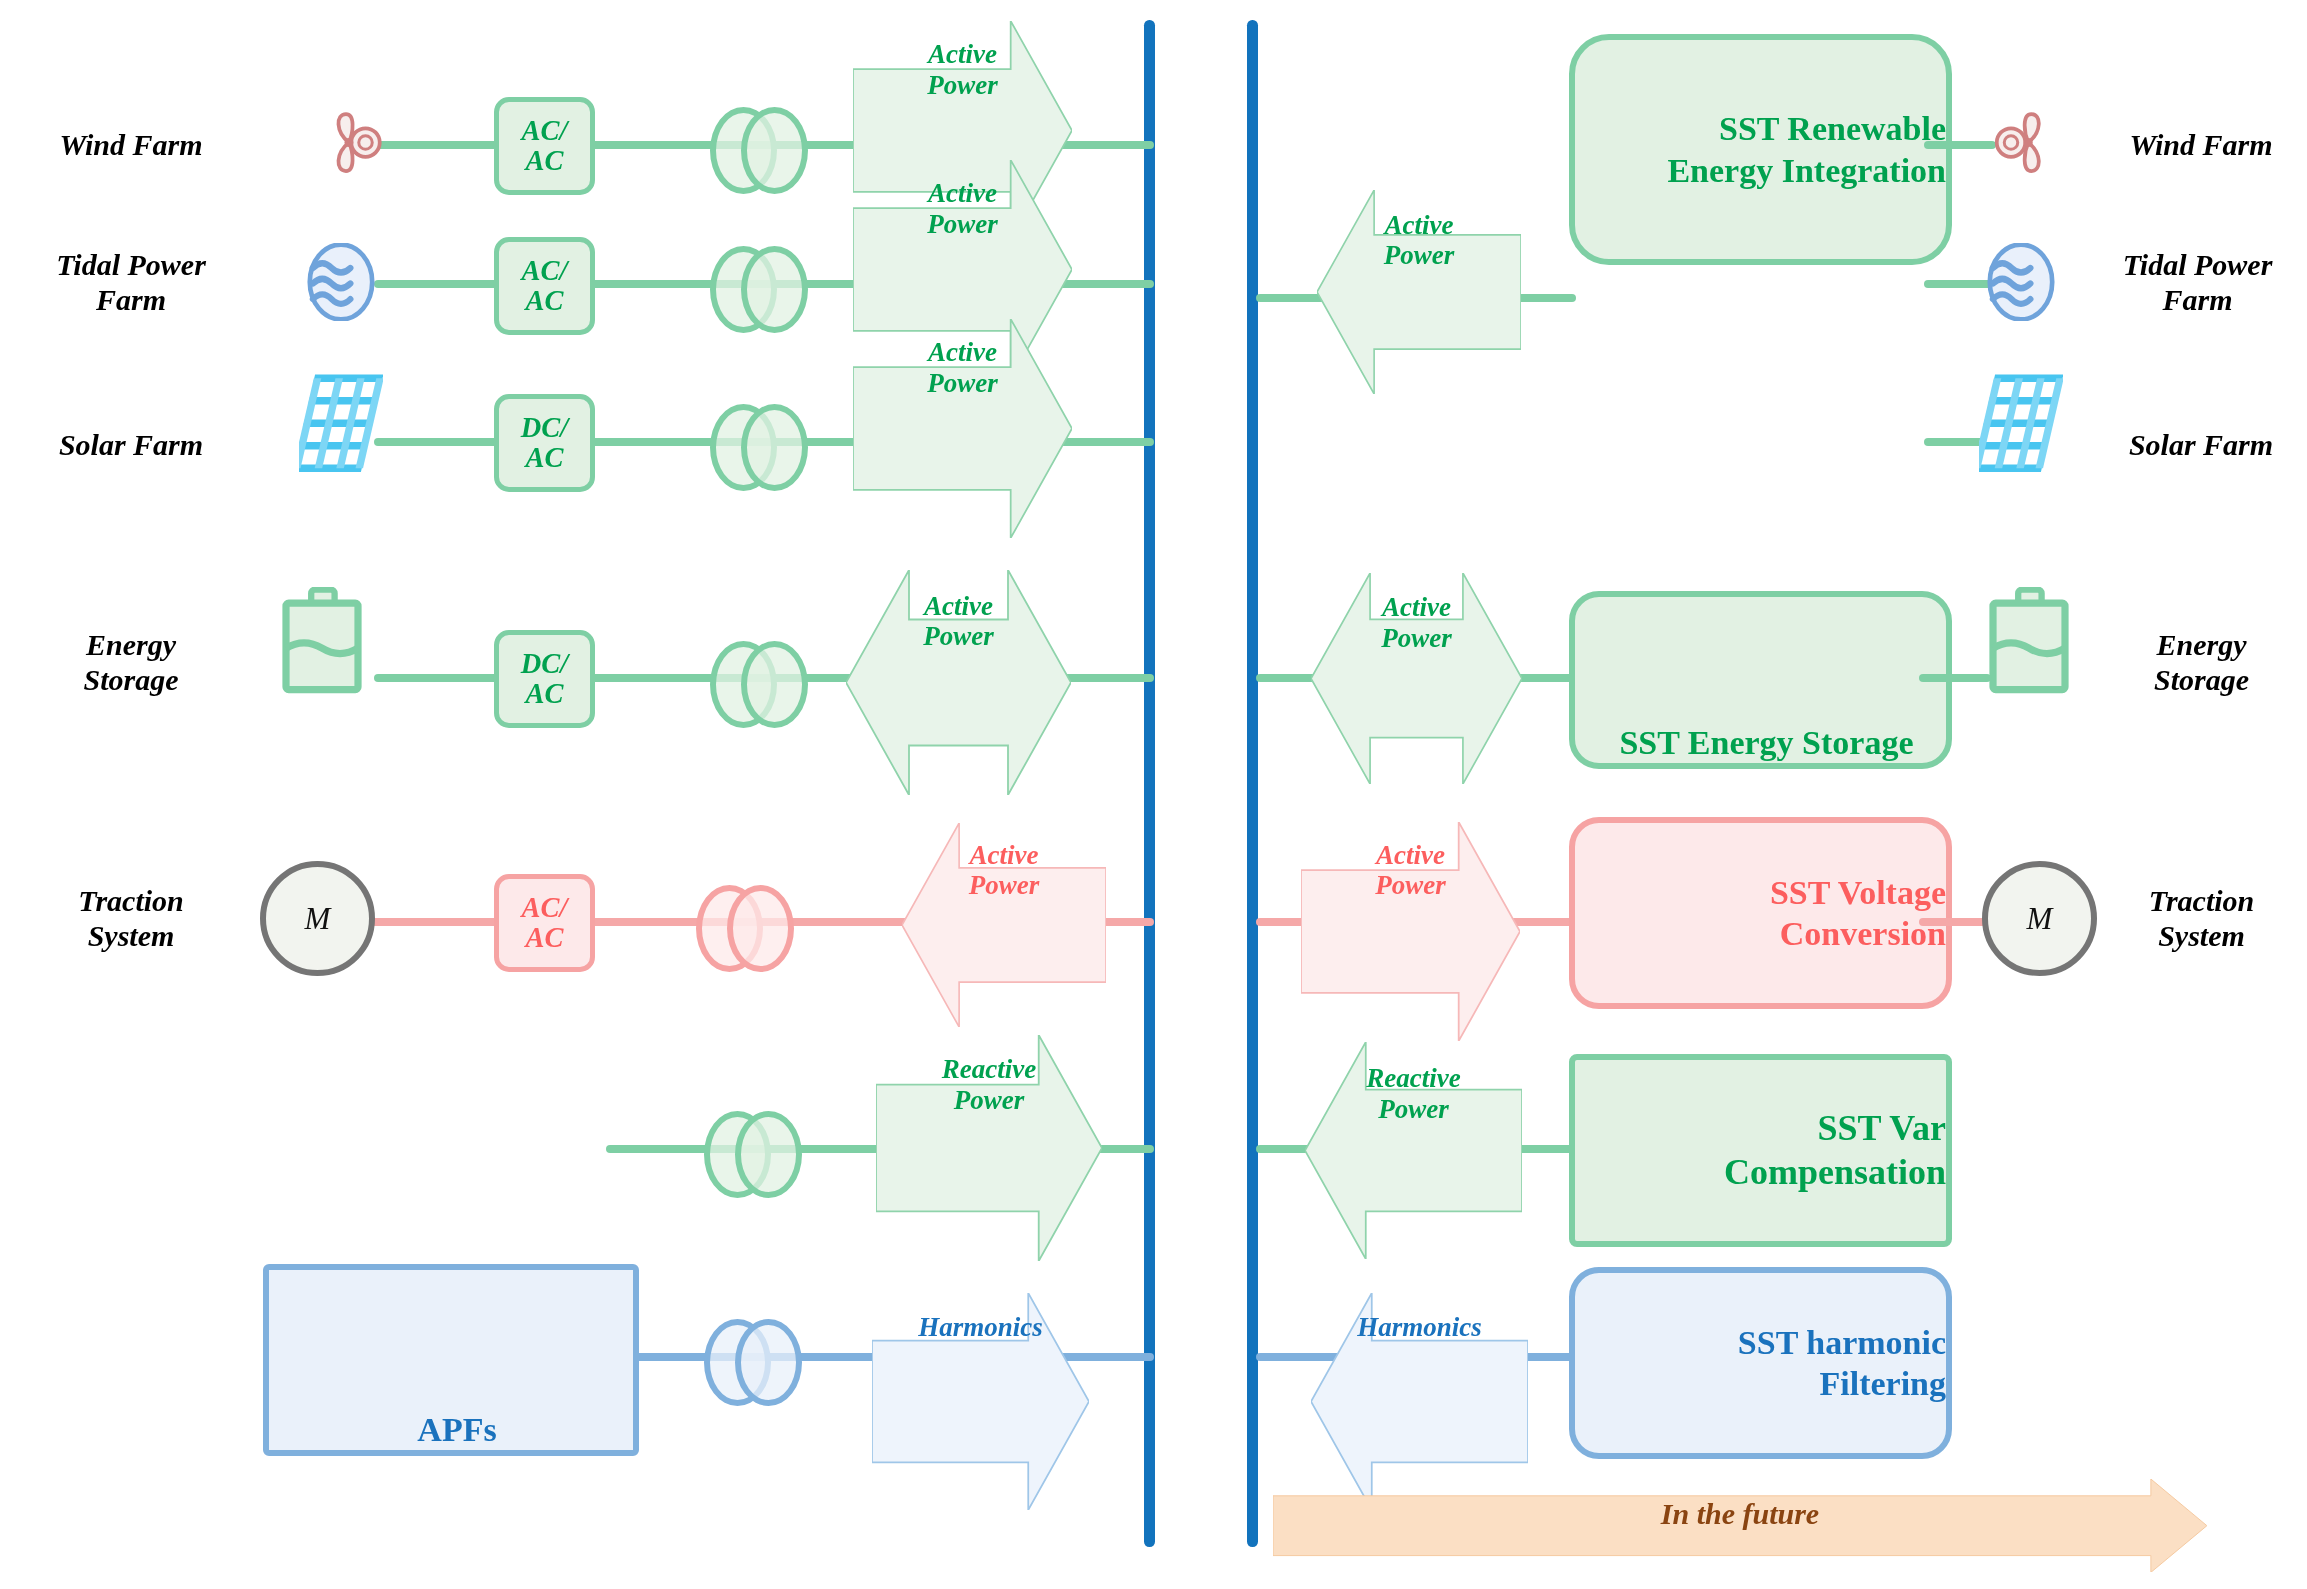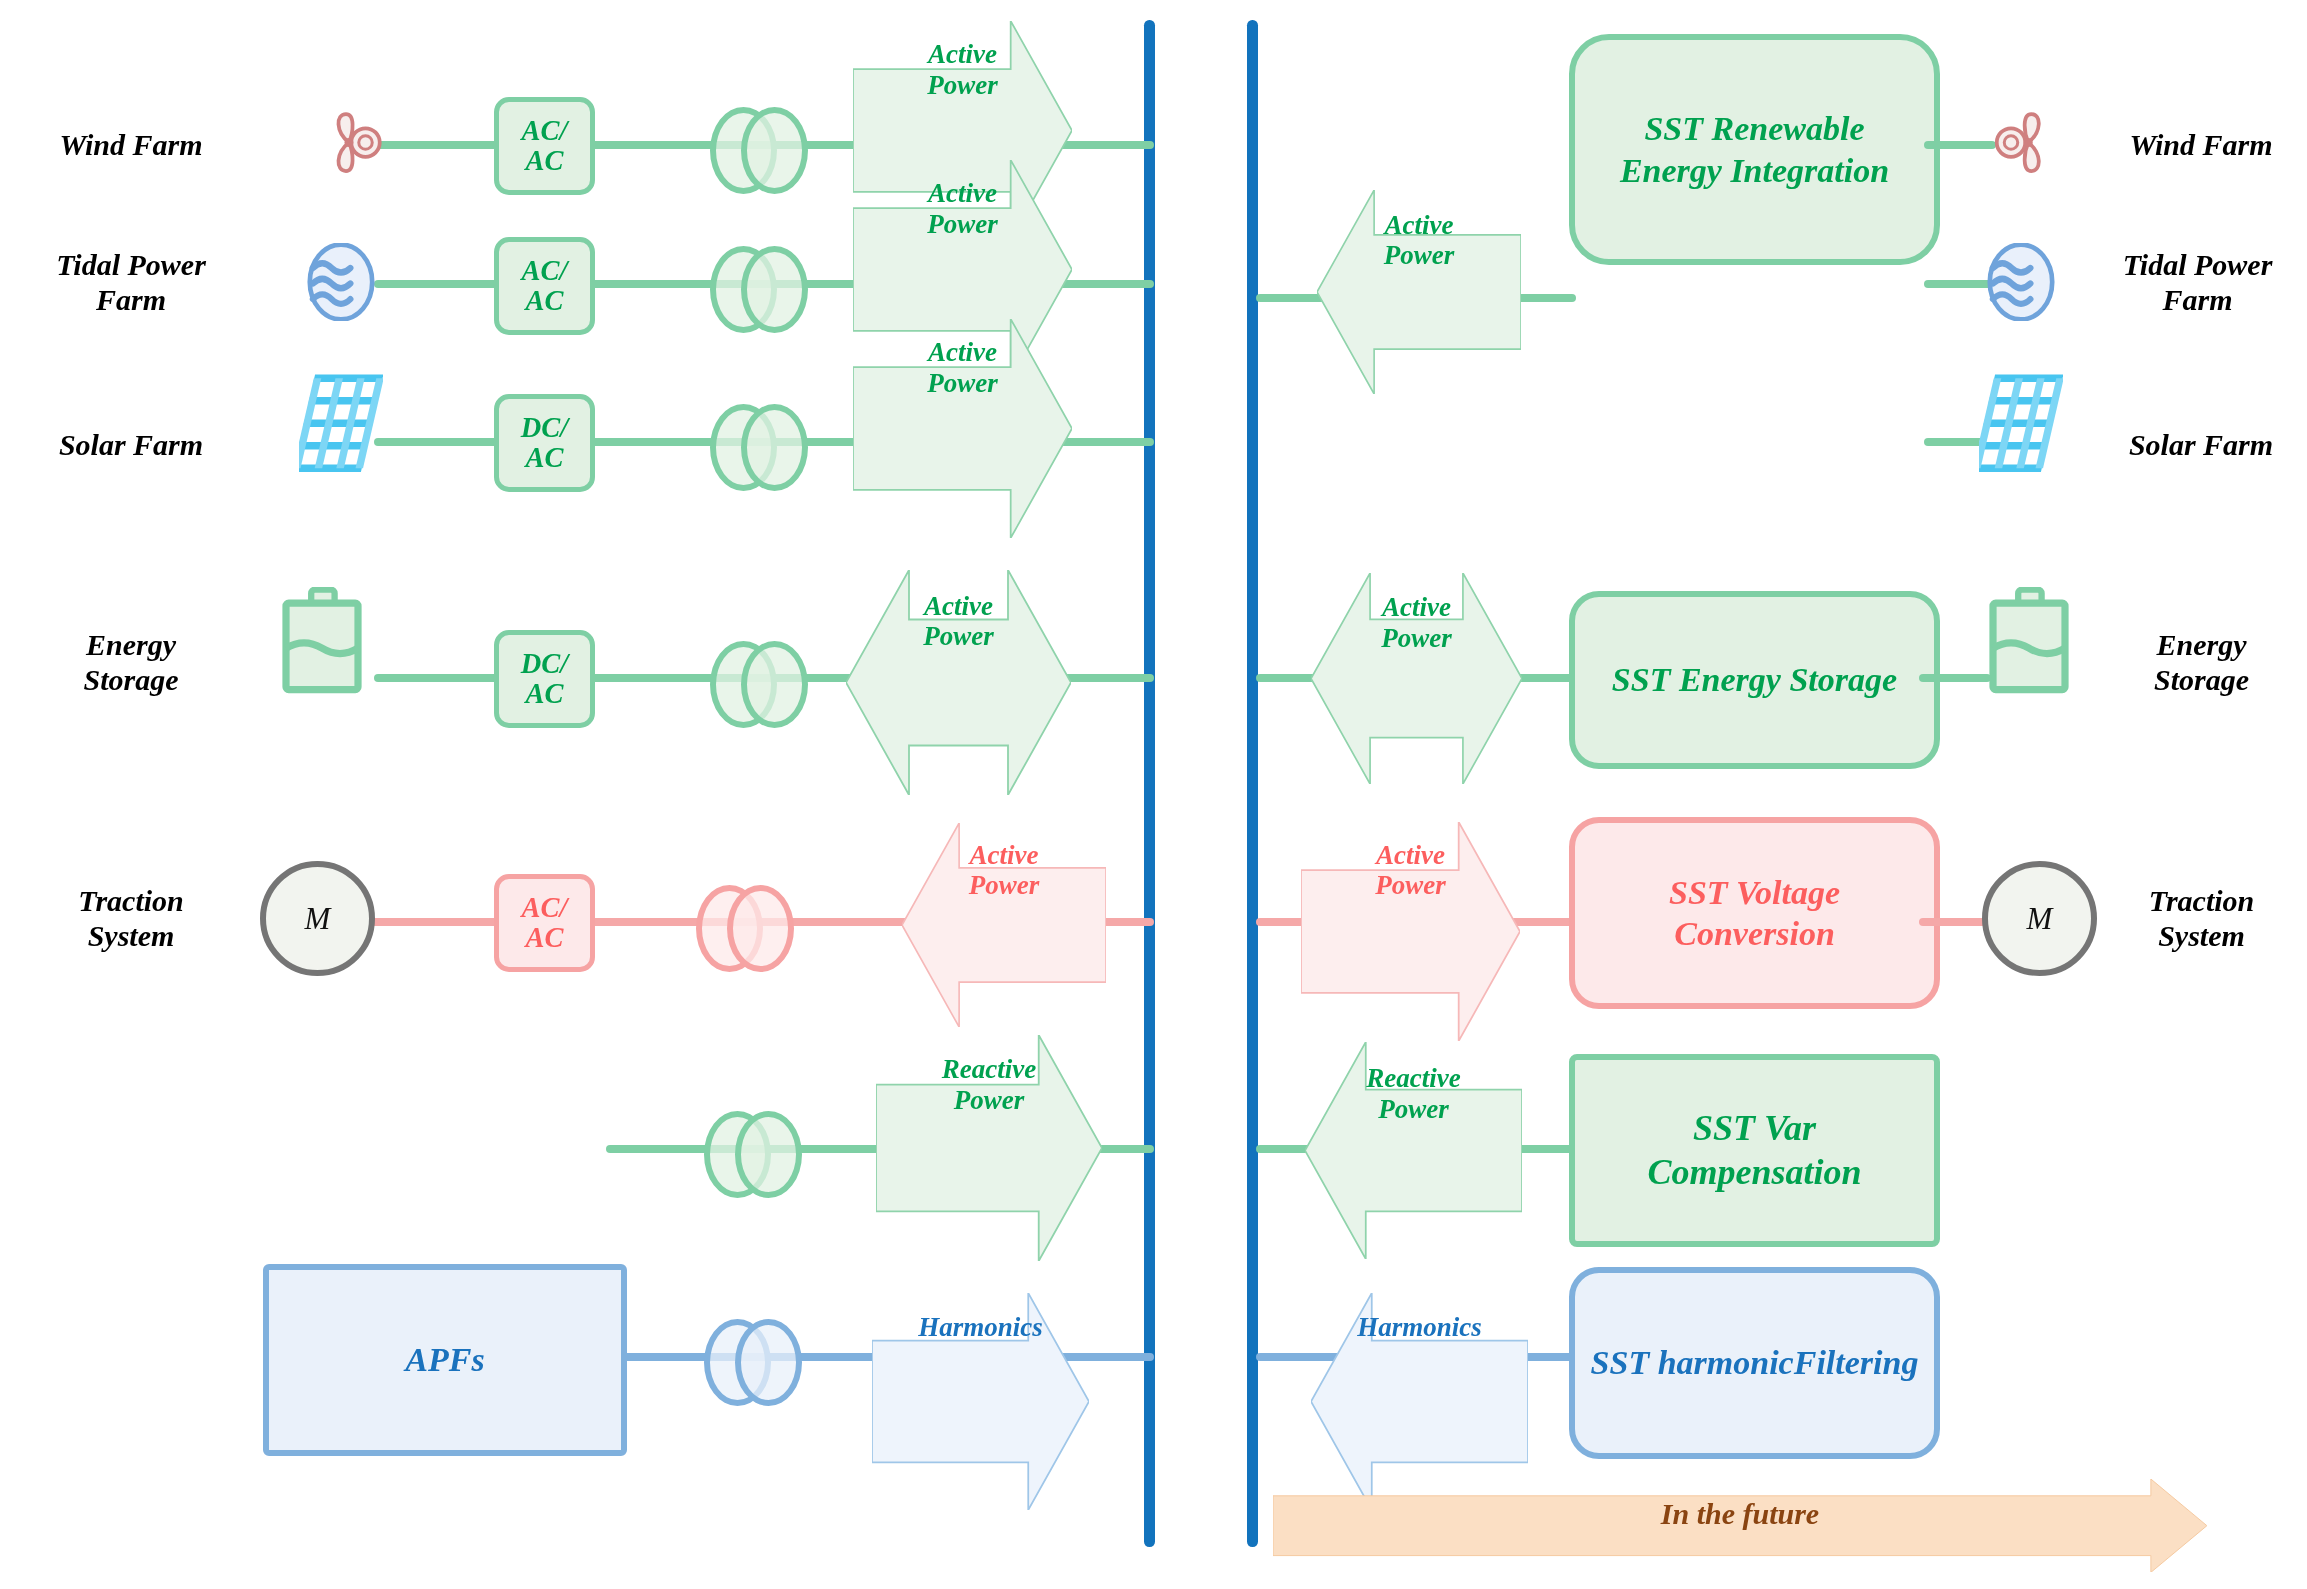--- a/index.html
+++ b/index.html
@@ -31,22 +31,22 @@
   
   .xfmr{position:absolute;}
   .xfmr .c{position:absolute;top:0;width:55px;height:75px;border-radius:50%;}
   .xfmr.g .c{border:6px solid #7ecfa4;background:rgba(226,241,227,.75);}
   .xfmr.r .c{border:6px solid #f6a3a3;background:rgba(253,233,234,.75);}
   .xfmr.b .c{border:6px solid #7fb0dd;background:rgba(232,240,250,.75);}
   .xfmr .c1{left:0;}
   .xfmr .c2{left:31px;}
 
   
-  .box{position:absolute;display:flex;align-items:center;justify-content:center;
-       text-align:center;font-style:italic;font-weight:bold;line-height:1.22;}
+  .box{position:absolute;display:flex;align-items:flex-end;justify-content:center;
+       text-align:center;font-weight:bold;line-height:1.22;padding-left:12px;}
   .box.g{background:#e2f1e3;border:6px solid #7ecfa4;color:#00a14f;}
   .box.r{background:#fde9ea;border:6px solid #f6a3a3;color:#fc5e5e;}
   .box.b{background:#eaf1fa;border:6px solid #7fb0dd;color:#1a72bd;}
 
   
   .arrow{position:absolute;display:flex;align-items:center;justify-content:center;
       text-align:center;font-style:italic;font-weight:bold;line-height:1.12;}
   .arrow > span{position:relative;z-index:2;}
   .arrow .shape{position:absolute;inset:0;z-index:1;}
   .arrow.g{color:#00a14f;}
@@ -407,21 +407,21 @@
     <span>Compensation</span>
   </div>
 
   <div class="wire b" style="left:1256px;top:1353px;width:320px;"></div>
   <div class="arrow b" style="left:1311px;top:1293px;width:217px;height:69px;font-size:27px;">
     <svg class="shape" viewBox="0 0 100 100" preserveAspectRatio="none">
         <use href="#arrLb"></use>
       </svg>
     <span>Harmonics</span>
   </div>
-  <div class="box b" style="left:1569px;top:1267px;width:359px;height:180px;border-radius:30px;font-size:34px;flex-direction:row;">
+  <div class="box b" style="left:1569px;top:1267px;width:359px;height:180px;border-radius:30px;font-size:34px;flex-direction:column;">
     <span>SST harmonic</span>
     <span>Filtering</span>
   </div>
 
   <div class="banner" style="left:1273px;top:1479px;width:934px;height:70px;">
     <svg class="shape" viewBox="0 0 1000 100" preserveAspectRatio="none">
         <use href="#banR"></use>
       </svg>
     <span>In the future</span>
   </div>

